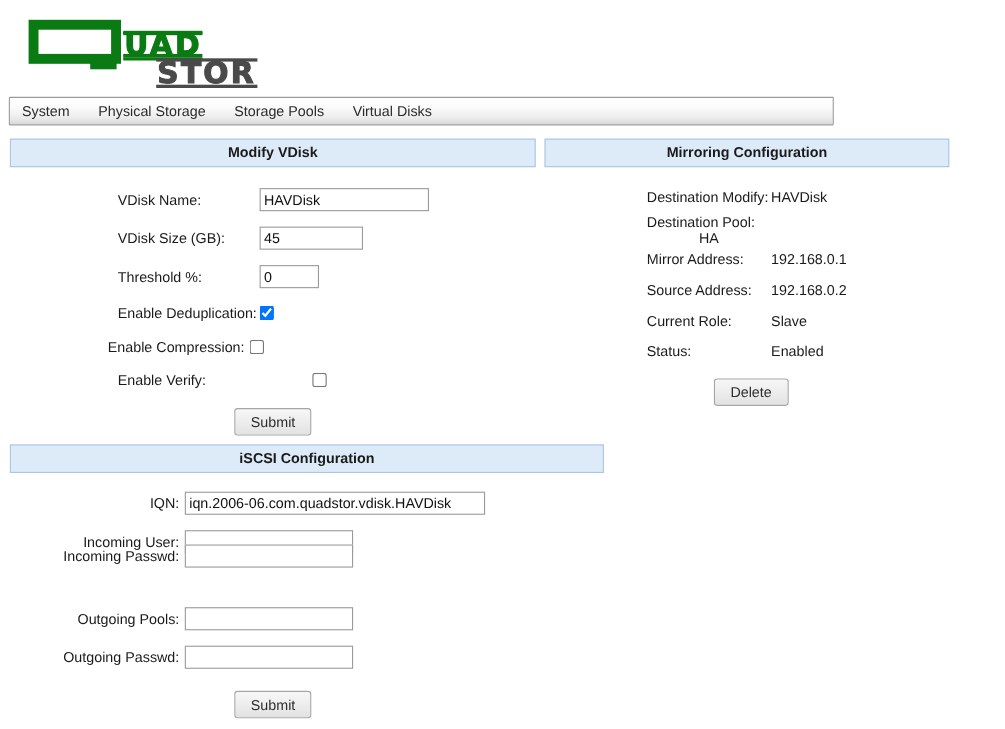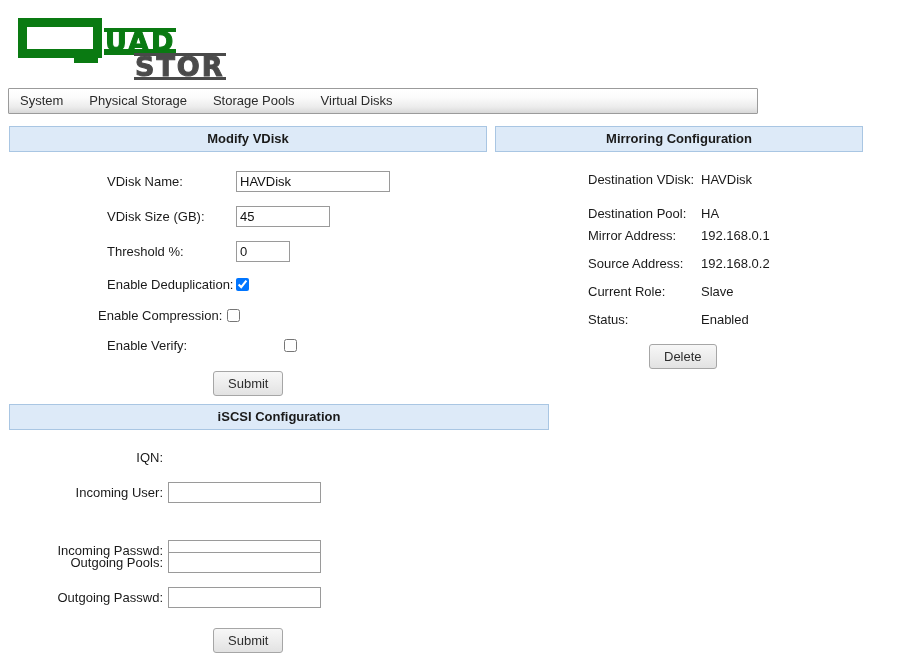--- a/index.html
+++ b/index.html
@@ -14,21 +14,21 @@
     font-family: "Liberation Sans", sans-serif;
     font-size: 13px;
     color: #1a1a1a;
     position: relative;
     overflow: hidden;
   }
 
   
   #logo-area {
     position: absolute;
-    left: 0; top: 0;
+    left: 8px; top: 0;
     width: 764px; height: 86px;
   }
   #logo {
     position: absolute;
     left: 18px; top: 16px;
     width: 230px; height: 56px;
   }
   
   .q-outer {
     position: absolute;
@@ -197,21 +197,21 @@
     left: 588px;
     height: 18px;
     display: flex;
     align-items: center;
     font-size: 13px;
   }
   .info-label { width: 113px; color: #1a1a1a; white-space: nowrap; }
   .info-value { color: #1a1a1a; white-space: nowrap; }
 
   #info-dest-vdisk { top: 170px; }
-  #info-dest-pool  { top: 204px; }
+  #info-dest-pool  { top: 194px; flex-direction: column; }
   #info-mirror-addr{ top: 226px; }
   #info-source-addr{ top: 254px; }
   #info-role       { top: 282px; }
   #info-status     { top: 310px; }
 
   #btn-delete-mirror {
     position: absolute;
     left: 649px; top: 344px;
   }
 
@@ -225,21 +225,21 @@
   .iscsi-label {
     width: 110px;
     text-align: right;
     padding-right: 5px;
     font-size: 13px;
     color: #1a1a1a;
     white-space: nowrap;
   }
   #row-iqn            { left: 53px; top: 447px; }
   #row-incoming-user  { left: 53px; top: 482px; }
-  #row-incoming-pass  { left: 53px; top: 540px; }
+  #row-incoming-pass  { left: 53px; top: 495px; }
   #row-outgoing-user  { left: 53px; top: 552px; }
   #row-outgoing-pass  { left: 53px; top: 587px; }
 
   #in-iqn { width: 273px; }
   .iscsi-input { width: 153px; }
 
   #btn-submit-iscsi {
     position: absolute;
     left: 213px; top: 628px;
   }
@@ -299,21 +299,21 @@
 <div class="form-row" id="row-verify">
   <span class="field-label">Enable Verify:</span>
   <input class="cbx" type="checkbox" id="cb-verify" style="">
 </div>
 
 <button class="btn" id="btn-submit-vdisk">Submit</button>
 
 <div class="panel-header" id="hdr-mirroring">Mirroring Configuration</div>
 
 <div class="info-row" id="info-dest-vdisk">
-  <span class="info-label">Destination VDisk:</span>
+  <span class="info-label">Destination Modify:</span>
   <span class="info-value">HAVDisk</span>
 </div>
 <div class="info-row" id="info-dest-pool">
   <span class="info-label">Destination Pool:</span>
   <span class="info-value">HA</span>
 </div>
 <div class="info-row" id="info-mirror-addr">
   <span class="info-label">Mirror Address:</span>
   <span class="info-value">192.168.0.1</span>
 </div>
@@ -329,20 +329,21 @@
   <span class="info-label">Status:</span>
   <span class="info-value">Enabled</span>
 </div>
 
 <button class="btn" id="btn-delete-mirror">Delete</button>
 
 <div class="panel-header" id="hdr-iscsi">iSCSI Configuration</div>
 
 <div class="iscsi-row" id="row-iqn">
   <span class="iscsi-label">IQN:</span>
+  <input class="txt" id="in-iqn" type="text" value="iqn.2006-06.com.quadstor.vdisk.HAVDisk" style="">
 </div>
 
 <div class="iscsi-row" id="row-incoming-user">
   <span class="iscsi-label">Incoming User:</span>
   <input class="txt iscsi-input" type="text" value="" style="">
 </div>
 
 <div class="iscsi-row" id="row-incoming-pass">
   <span class="iscsi-label">Incoming Passwd:</span>
   <input class="txt iscsi-input" type="text" value="" style="">

